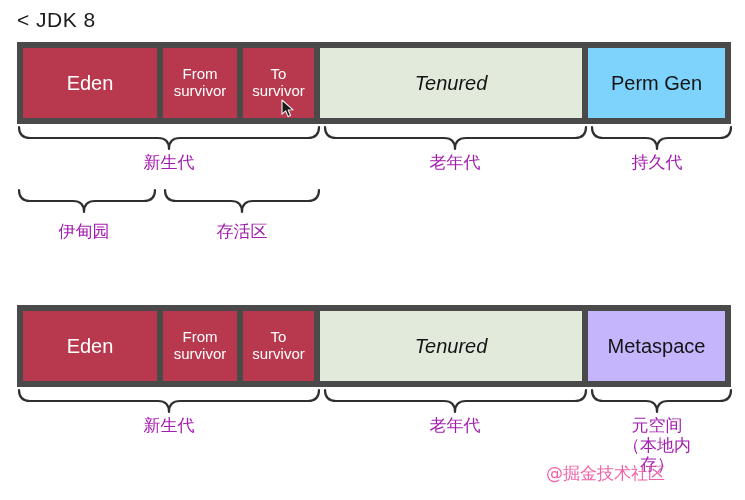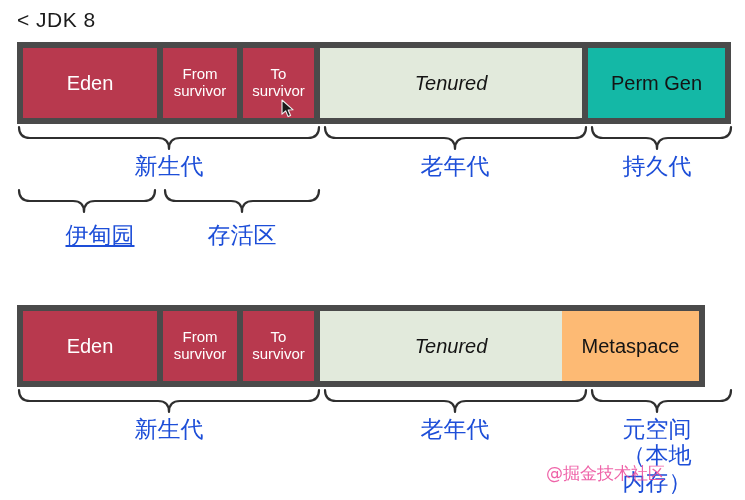--- a/index.html
+++ b/index.html
@@ -98,22 +98,22 @@
     fill: none;
     stroke: #2f2f2f;
     stroke-width: 2.2;
     stroke-linecap: round;
     stroke-linejoin: round;
   }
 
   
   .brace-caption {
     position: absolute;
-    font-size: 23px;
-    color: #1d4ed8;
+    font-size: 17px;
+    color: #a21caf;
     text-align: center;
     white-space: nowrap;
     transform: translateX(-50%);
     line-height: 1.15;
     font-family: "DejaVu Sans", "Liberation Sans", sans-serif;
   }
   .brace-caption.two-line { white-space: pre-line; }
 
   
   .cursor {
@@ -150,42 +150,42 @@
       <span class="mem-label lbl-small">From
 survivor</span>
     </div>
     <div class="mem-cell cell-young" style="left: 226px; width: 77px; background: rgb(184, 57, 78); color: rgb(255, 255, 255); border-color: rgb(74, 74, 74);">
       <span class="mem-label lbl-small">To
 survivor</span>
     </div>
     <div class="mem-cell cell-old" style="left: 303px; width: 268px; background: rgb(226, 234, 220); border-color: rgb(74, 74, 74);">
       <span class="mem-label lbl-big">Tenured</span>
     </div>
-    <div class="mem-cell cell-perm" style="left: 571px; width: 143px; background: #14b8a6; border-color: rgb(74, 74, 74);">
+    <div class="mem-cell cell-perm" style="left: 571px; width: 143px; background: #7dd3fc; border-color: rgb(74, 74, 74);">
       <span class="mem-label lbl-big">Perm Gen</span>
     </div>
   </div>
 
 
   <div class="mem-bar" id="bar-jdk8">
     <div class="mem-cell cell-young" style="left: 0px; width: 146px; background: rgb(184, 57, 78); color: rgb(255, 255, 255); border-color: rgb(74, 74, 74);">
       <span class="mem-label lbl-big">Eden</span>
     </div>
     <div class="mem-cell cell-young" style="left: 146px; width: 80px; background: rgb(184, 57, 78); color: rgb(255, 255, 255); border-color: rgb(74, 74, 74);">
       <span class="mem-label lbl-small">From
 survivor</span>
     </div>
     <div class="mem-cell cell-young" style="left: 226px; width: 77px; background: rgb(184, 57, 78); color: rgb(255, 255, 255); border-color: rgb(74, 74, 74);">
       <span class="mem-label lbl-small">To
 survivor</span>
     </div>
     <div class="mem-cell cell-old" style="left: 303px; width: 268px; background: rgb(226, 234, 220); border-color: rgb(74, 74, 74);">
       <span class="mem-label lbl-big">Tenured</span>
     </div>
-    <div class="mem-cell cell-perm" style="left: 545px; width: 143px; background: #fdba74; border-color: rgb(74, 74, 74);">
+    <div class="mem-cell cell-perm" style="left: 571px; width: 143px; background: #c4b5fd; border-color: rgb(74, 74, 74);">
       <span class="mem-label lbl-big">Metaspace</span>
     </div>
   </div>
 
   <svg class="brace-layer" viewBox="0 0 745 500">
 
     <path class="brace-path" d="M 19,127 q 0,11 11,11 L 158,138 q 11,0 11,11 q 0,-11 11,-11 L 308,138 q 11,0 11,-11" style="stroke: rgb(47, 47, 47);"></path>
     <path class="brace-path" d="M 325,127 q 0,11 11,11 L 444,138 q 11,0 11,11 q 0,-11 11,-11 L 575,138 q 11,0 11,-11" style="stroke: rgb(47, 47, 47);"></path>
     <path class="brace-path" d="M 592,127 q 0,11 11,11 L 646,138 q 11,0 11,11 q 0,-11 11,-11 L 720,138 q 11,0 11,-11" style="stroke: rgb(47, 47, 47);"></path>
 
@@ -194,21 +194,21 @@
 
     <path class="brace-path" d="M 19,390 q 0,11 11,11 L 158,401 q 11,0 11,11 q 0,-11 11,-11 L 308,401 q 11,0 11,-11" style="stroke: rgb(47, 47, 47);"></path>
     <path class="brace-path" d="M 325,390 q 0,11 11,11 L 444,401 q 11,0 11,11 q 0,-11 11,-11 L 575,401 q 11,0 11,-11" style="stroke: rgb(47, 47, 47);"></path>
     <path class="brace-path" d="M 592,390 q 0,11 11,11 L 646,401 q 11,0 11,11 q 0,-11 11,-11 L 720,401 q 11,0 11,-11" style="stroke: rgb(47, 47, 47);"></path>
   </svg>
 
   <div class="brace-caption" style="left:169px;top:153px;">新生代</div>
   <div class="brace-caption" style="left:455px;top:153px;">老年代</div>
   <div class="brace-caption" style="left:657px;top:153px;">持久代</div>
 
-  <div class="brace-caption" style="left:100px;top:222px;text-decoration:underline;">伊甸园</div>
+  <div class="brace-caption" style="left:84px;top:222px;">伊甸园</div>
   <div class="brace-caption" style="left:242px;top:222px;">存活区</div>
 
   <div class="brace-caption" style="left:169px;top:416px;">新生代</div>
   <div class="brace-caption" style="left:455px;top:416px;">老年代</div>
   <div class="brace-caption two-line" style="left:657px;top:416px;">元空间
 （本地内存）</div>
 
   <div class="watermark">@掘金技术社区</div>
 
   <svg class="cursor" id="mouse-cursor" viewBox="0 0 14 20" style="left: 281px; top: 99px;">

